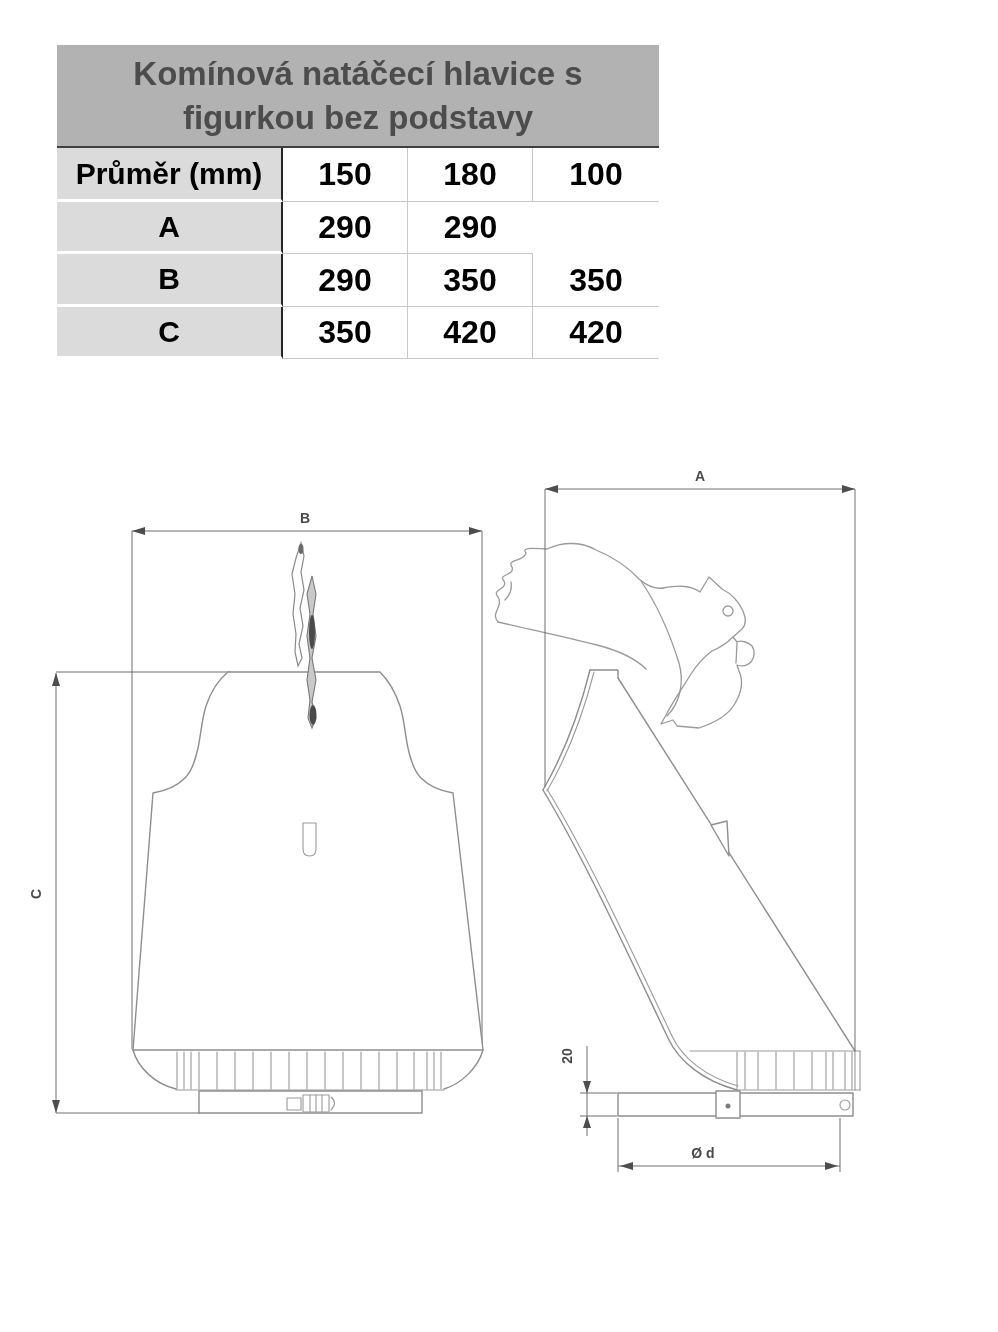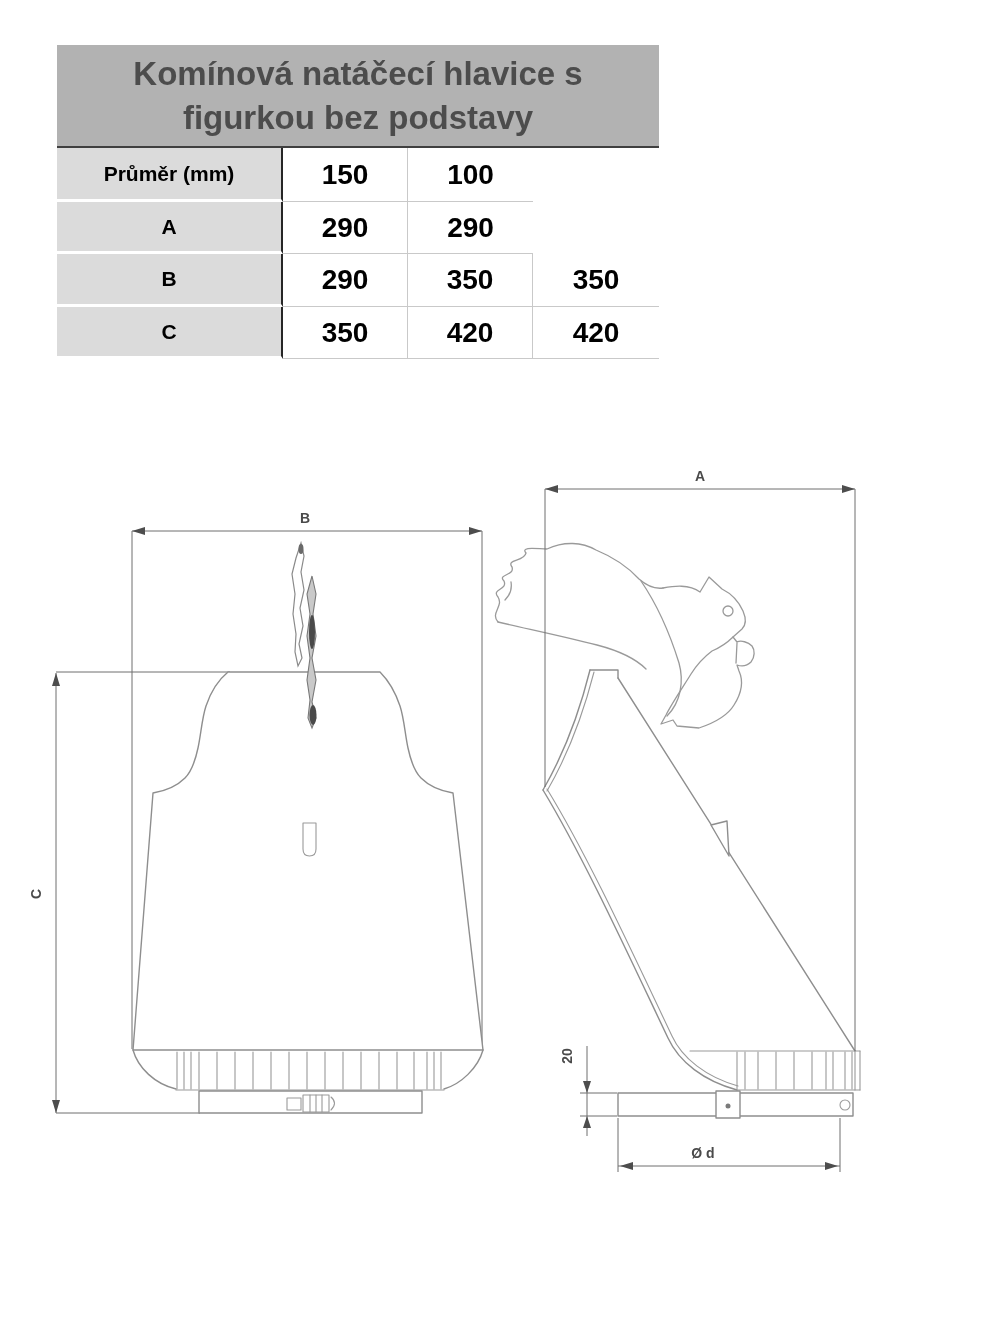--- a/index.html
+++ b/index.html
@@ -9,23 +9,23 @@
 
   
   .spec-table{position:absolute;left:57px;top:45px;width:602px;}
   .tbl-title{height:103px;background:#b2b2b2;color:#4c4c4c;font-weight:bold;
              font-size:33px;line-height:1.32;text-align:center;display:flex;
              align-items:center;justify-content:center;padding:0 30px;
              border-bottom:2px solid #3f3f3f;}
   .tbl-row{display:grid;grid-template-columns:226px 125px 125px 126px;}
   .cell{display:flex;align-items:center;justify-content:center;height:54px;}
   .cell-label{background:#dbdbdb;border-right:2px solid #262626;
-              border-bottom:3px solid #ffffff;font-weight:bold;font-size:21px;color:#000;}
+              border-bottom:3px solid #ffffff;font-weight:bold;font-size:30px;color:#000;}
   .cell-val{background:#ffffff;border-right:1px solid #c9c9c9;
-            border-bottom:1px solid #c9c9c9;font-weight:bold;font-size:28px;color:#000;}
+            border-bottom:1px solid #c9c9c9;font-weight:bold;font-size:32px;color:#000;}
   .cell-val.last{border-right:none;}
   .tbl-row.r2 .cell,.tbl-row.r4 .cell{height:52px;}
   .tbl-row.r3 .cell{height:53px;}
 
   
   .drawing-svg{position:absolute;left:0;top:0;}
   .ln{stroke:#8e8e8e;stroke-width:1.4;fill:none;stroke-linecap:round;stroke-linejoin:round;}
   .ln-thin{stroke:#9a9a9a;stroke-width:1.1;fill:none;stroke-linecap:round;stroke-linejoin:round;}
   .dim{stroke:#6f6f6f;stroke-width:1;fill:none;}
   .arr{fill:#4d4d4d;stroke:none;}
@@ -38,20 +38,21 @@
 <body>
 
 <div class="page">
 
   <div class="spec-table">
     <div class="tbl-title">Komínová natáčecí hlavice s figurkou bez podstavy</div>
 
     <div class="tbl-row r1">
       <div class="cell cell-label">Průměr (mm)</div>
       <div class="cell cell-val">150</div>
+      <div class="cell cell-val">180</div>
       <div class="cell cell-val last">100</div>
     </div>
 
     <div class="tbl-row r2">
       <div class="cell cell-label">A</div>
       <div class="cell cell-val">290</div>
       <div class="cell cell-val last">290</div>
     </div>
 
     <div class="tbl-row r3">

